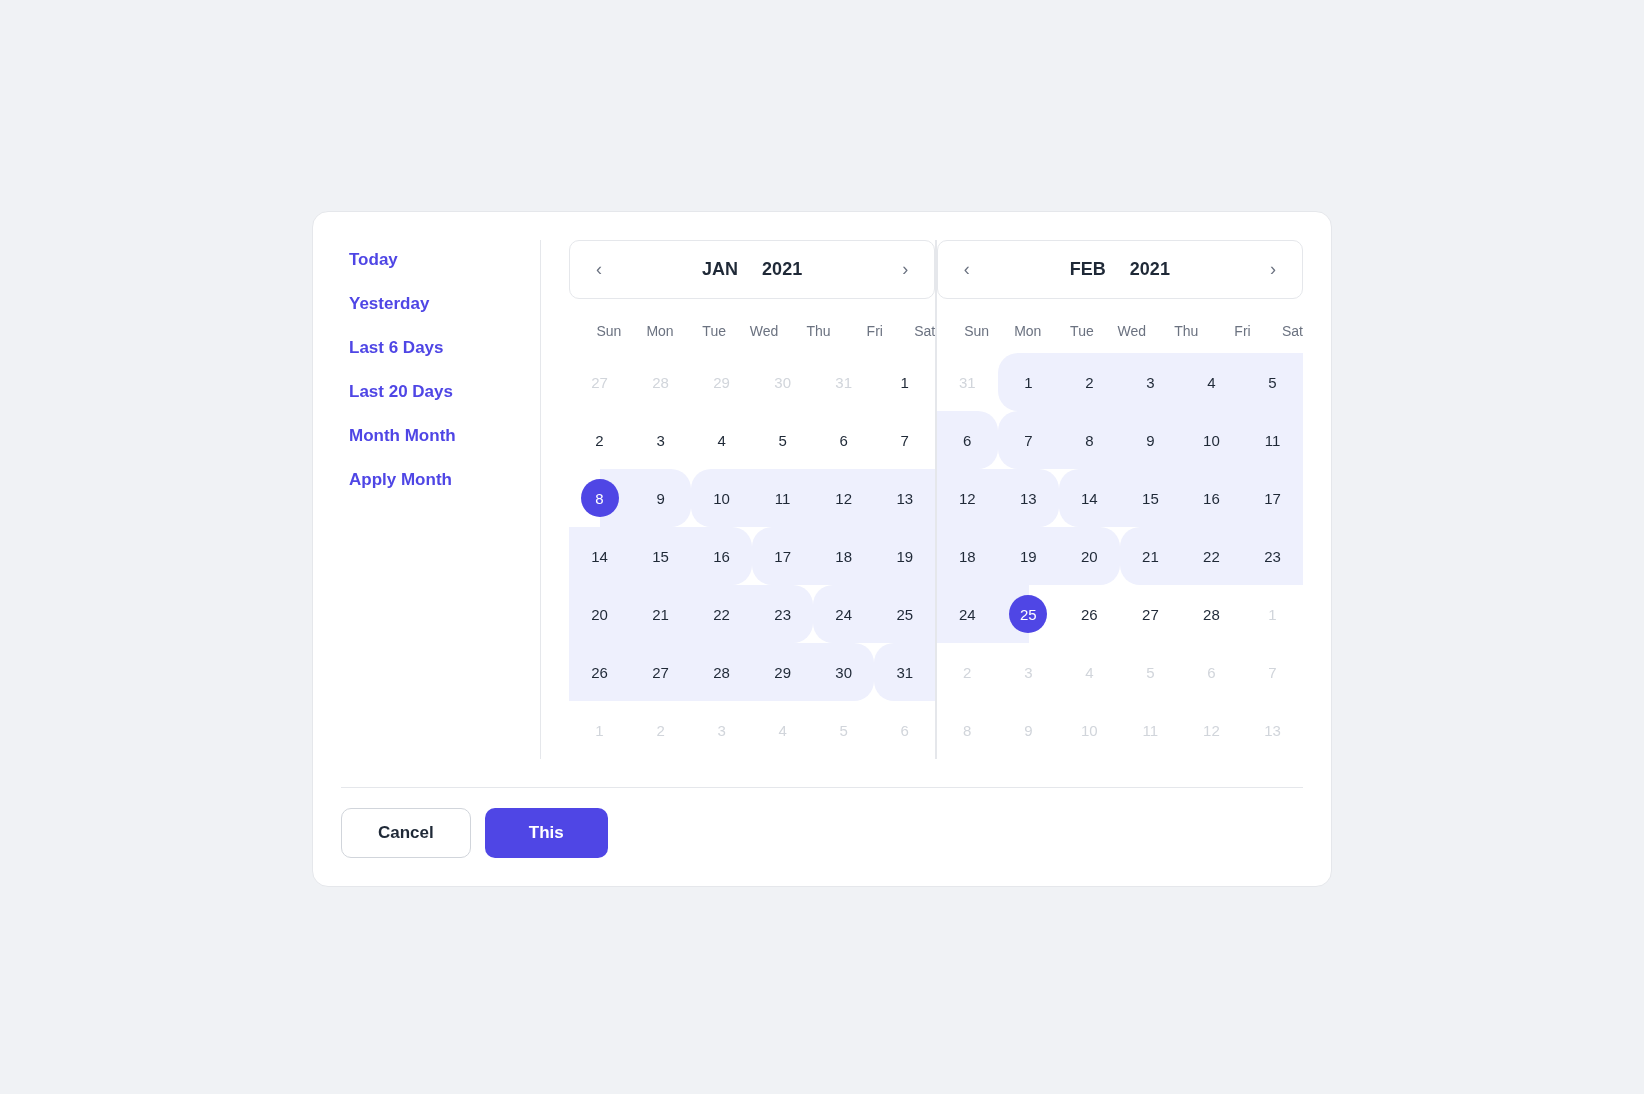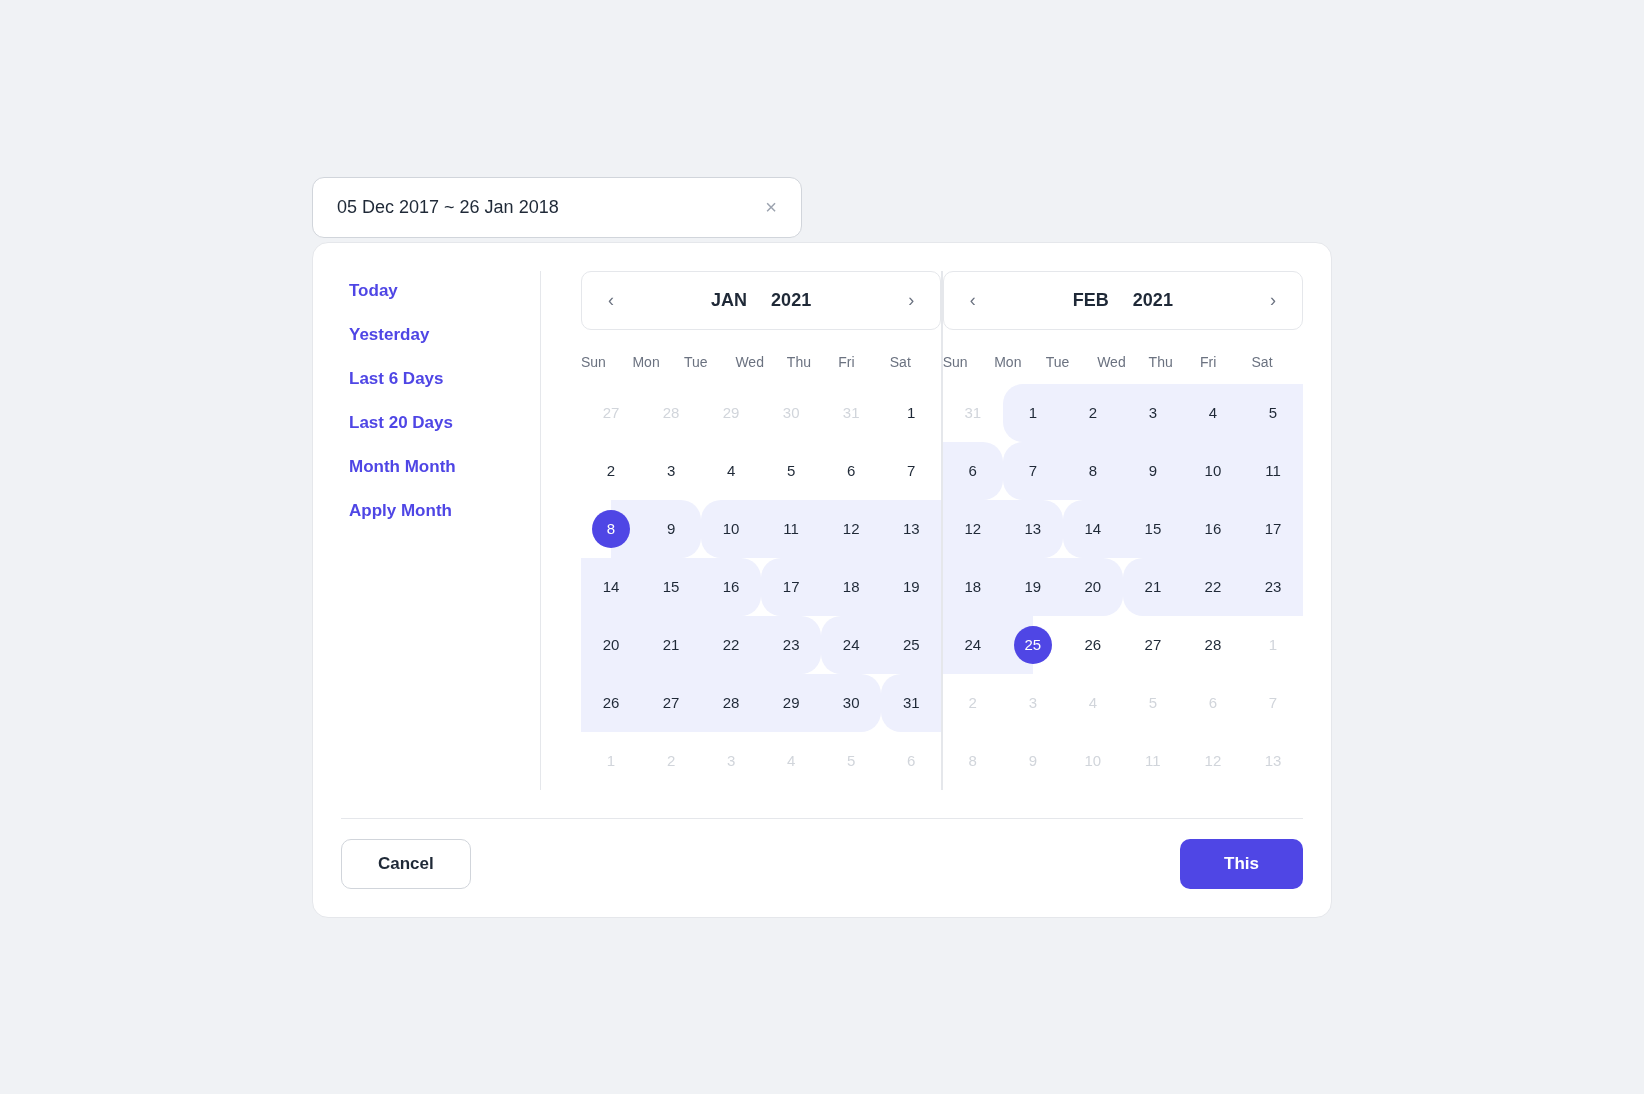--- a/index.html
+++ b/index.html
@@ -51,21 +51,21 @@
       border: 1.5px solid #e5e7eb;
       border-radius: 16px;
       padding: 28px;
       margin-top: 4px;
       width: 100%;
       max-width: 1140px;
     }
 
     .picker-inner {
       display: flex;
-      gap: 12px;
+      gap: 0;
     }
 
     .shortcuts {
       width: 200px;
       padding-right: 28px;
       border-right: 1.5px solid #e5e7eb;
       display: flex;
       flex-direction: column;
       gap: 4px;
     }
@@ -129,21 +129,21 @@
       width: 100%;
     }
 
     .cal-weekdays {
       display: grid;
       grid-template-columns: repeat(7, 1fr);
       margin-bottom: 8px;
     }
 
     .cal-weekday {
-      text-align: left;
+      text-align: right;
       font-size: 14px;
       color: #6b7280;
       font-weight: 500;
       padding: 6px 0;
     }
 
     .cal-days {
       display: grid;
       grid-template-columns: repeat(6, 1fr);
     }
@@ -176,21 +176,21 @@
     .day-circle.selected {
       background: #4f46e5;
       color: #fff;
     }
 
     .picker-footer {
       border-top: 1.5px solid #e5e7eb;
       margin-top: 28px;
       padding-top: 20px;
       display: flex;
-      justify-content: space-between;
+      justify-content: flex-start;
       gap: 14px;
     }
 
     .btn-cancel {
       padding: 14px 36px;
       border: 1.5px solid #d1d5db;
       border-radius: 10px;
       font-size: 17px;
       font-weight: 600;
       color: #1f2937;
@@ -207,26 +207,20 @@
       color: #fff;
       background: #4f46e5;
       cursor: pointer;
     }
   </style>
 </head>
 <body>
 
 <div class="container">
 
-  <div class="date-input-wrapper">
-    <div class="date-input">
-      <span class="date-input-text">05 Dec 2017 ~ 26 Jan 2018</span>
-      <span class="close-icon">×</span>
-    </div>
-  </div>
 
   <div class="picker-popup">
     <div class="picker-inner">
 
       <div class="shortcuts">
         <div class="shortcut-item">Today</div>
         <div class="shortcut-item">Yesterday</div>
         <div class="shortcut-item">Last 6 Days</div>
         <div class="shortcut-item">Last 20 Days</div>
         <div class="shortcut-item">Month Month</div>

